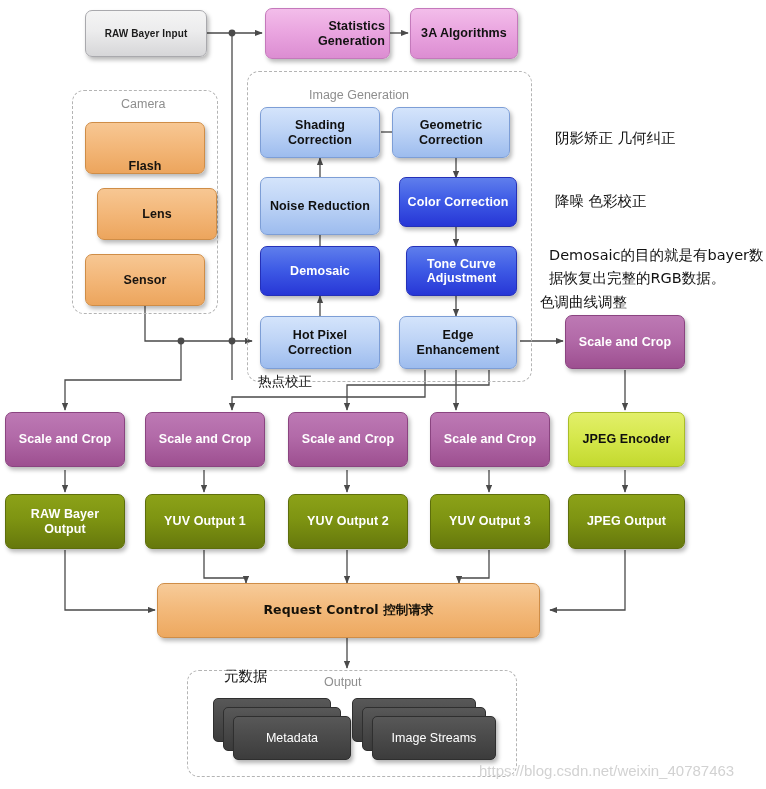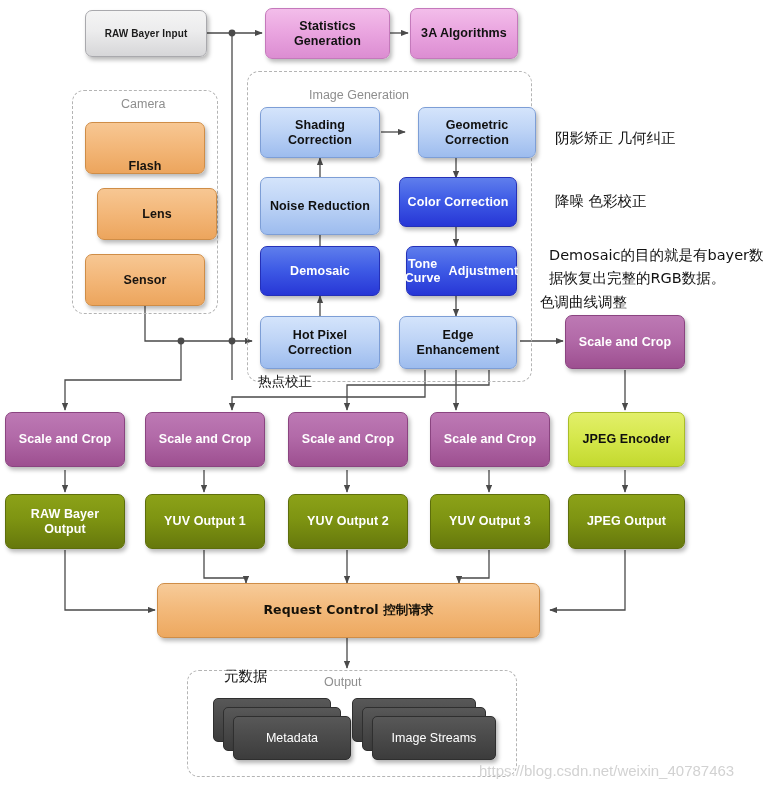--- a/index.html
+++ b/index.html
@@ -164,21 +164,21 @@
   <div class="group" style="left:247px;top:71px;width:285px;height:311px;"></div>
   <div class="group-title" style="left:309px;top:88px;">Image Generation</div>
 
   <div class="group" style="left:187px;top:670px;width:330px;height:107px;"></div>
   <div class="group-title" style="left:324px;top:675px;">Output</div>
 
   <div class="node gray" style="left:85px;top:10px;width:122px;height:47px;">
     <span>RAW Bayer Input</span>
   </div>
 
-  <div class="node pink" style="left:265px;top:8px;width:125px;height:51px;flex-direction:column;">
+  <div class="node pink" style="left:265px;top:8px;width:125px;height:51px;flex-direction:column;align-items:flex-end;">
     <span>Statistics</span>
     <span>Generation</span>
   </div>
 
   <div class="node pink" style="left:410px;top:8px;width:108px;height:51px;">
     <span>3A Algorithms</span>
   </div>
 
   <div class="node orange" style="left:85px;top:122px;width:120px;height:52px;align-items:flex-end;">
     <span>Flash</span>
@@ -188,38 +188,38 @@
   </div>
   <div class="node orange" style="left:85px;top:254px;width:120px;height:52px;">
     <span>Sensor</span>
   </div>
 
   <div class="node lightblue" style="left:260px;top:107px;width:120px;height:51px;flex-direction:column;">
     <span>Shading</span>
     <span>Correction</span>
   </div>
 
-  <div class="node lightblue" style="left:418px;top:107px;width:118px;height:51px;flex-direction:column;">
+  <div class="node lightblue" style="left:392px;top:107px;width:118px;height:51px;flex-direction:column;">
     <span>Geometric</span>
     <span>Correction</span>
   </div>
 
   <div class="node lightblue" style="left:260px;top:177px;width:120px;height:58px;">
     <span>Noise Reduction</span>
   </div>
 
   <div class="node deepblue" style="left:399px;top:177px;width:118px;height:50px;">
     <span>Color Correction</span>
   </div>
 
   <div class="node deepblue" style="left:260px;top:246px;width:120px;height:50px;">
     <span>Demosaic</span>
   </div>
 
-  <div class="node deepblue" style="left:406px;top:246px;width:111px;height:50px;">
+  <div class="node deepblue" style="left:406px;top:246px;width:111px;height:50px;flex-direction:column;">
     <span>Tone Curve</span>
     <span>Adjustment</span>
   </div>
 
   <div class="node lightblue" style="left:260px;top:316px;width:120px;height:53px;flex-direction:column;">
     <span>Hot Pixel</span>
     <span>Correction</span>
   </div>
 
   <div class="node lightblue" style="left:399px;top:316px;width:118px;height:53px;flex-direction:column;">

